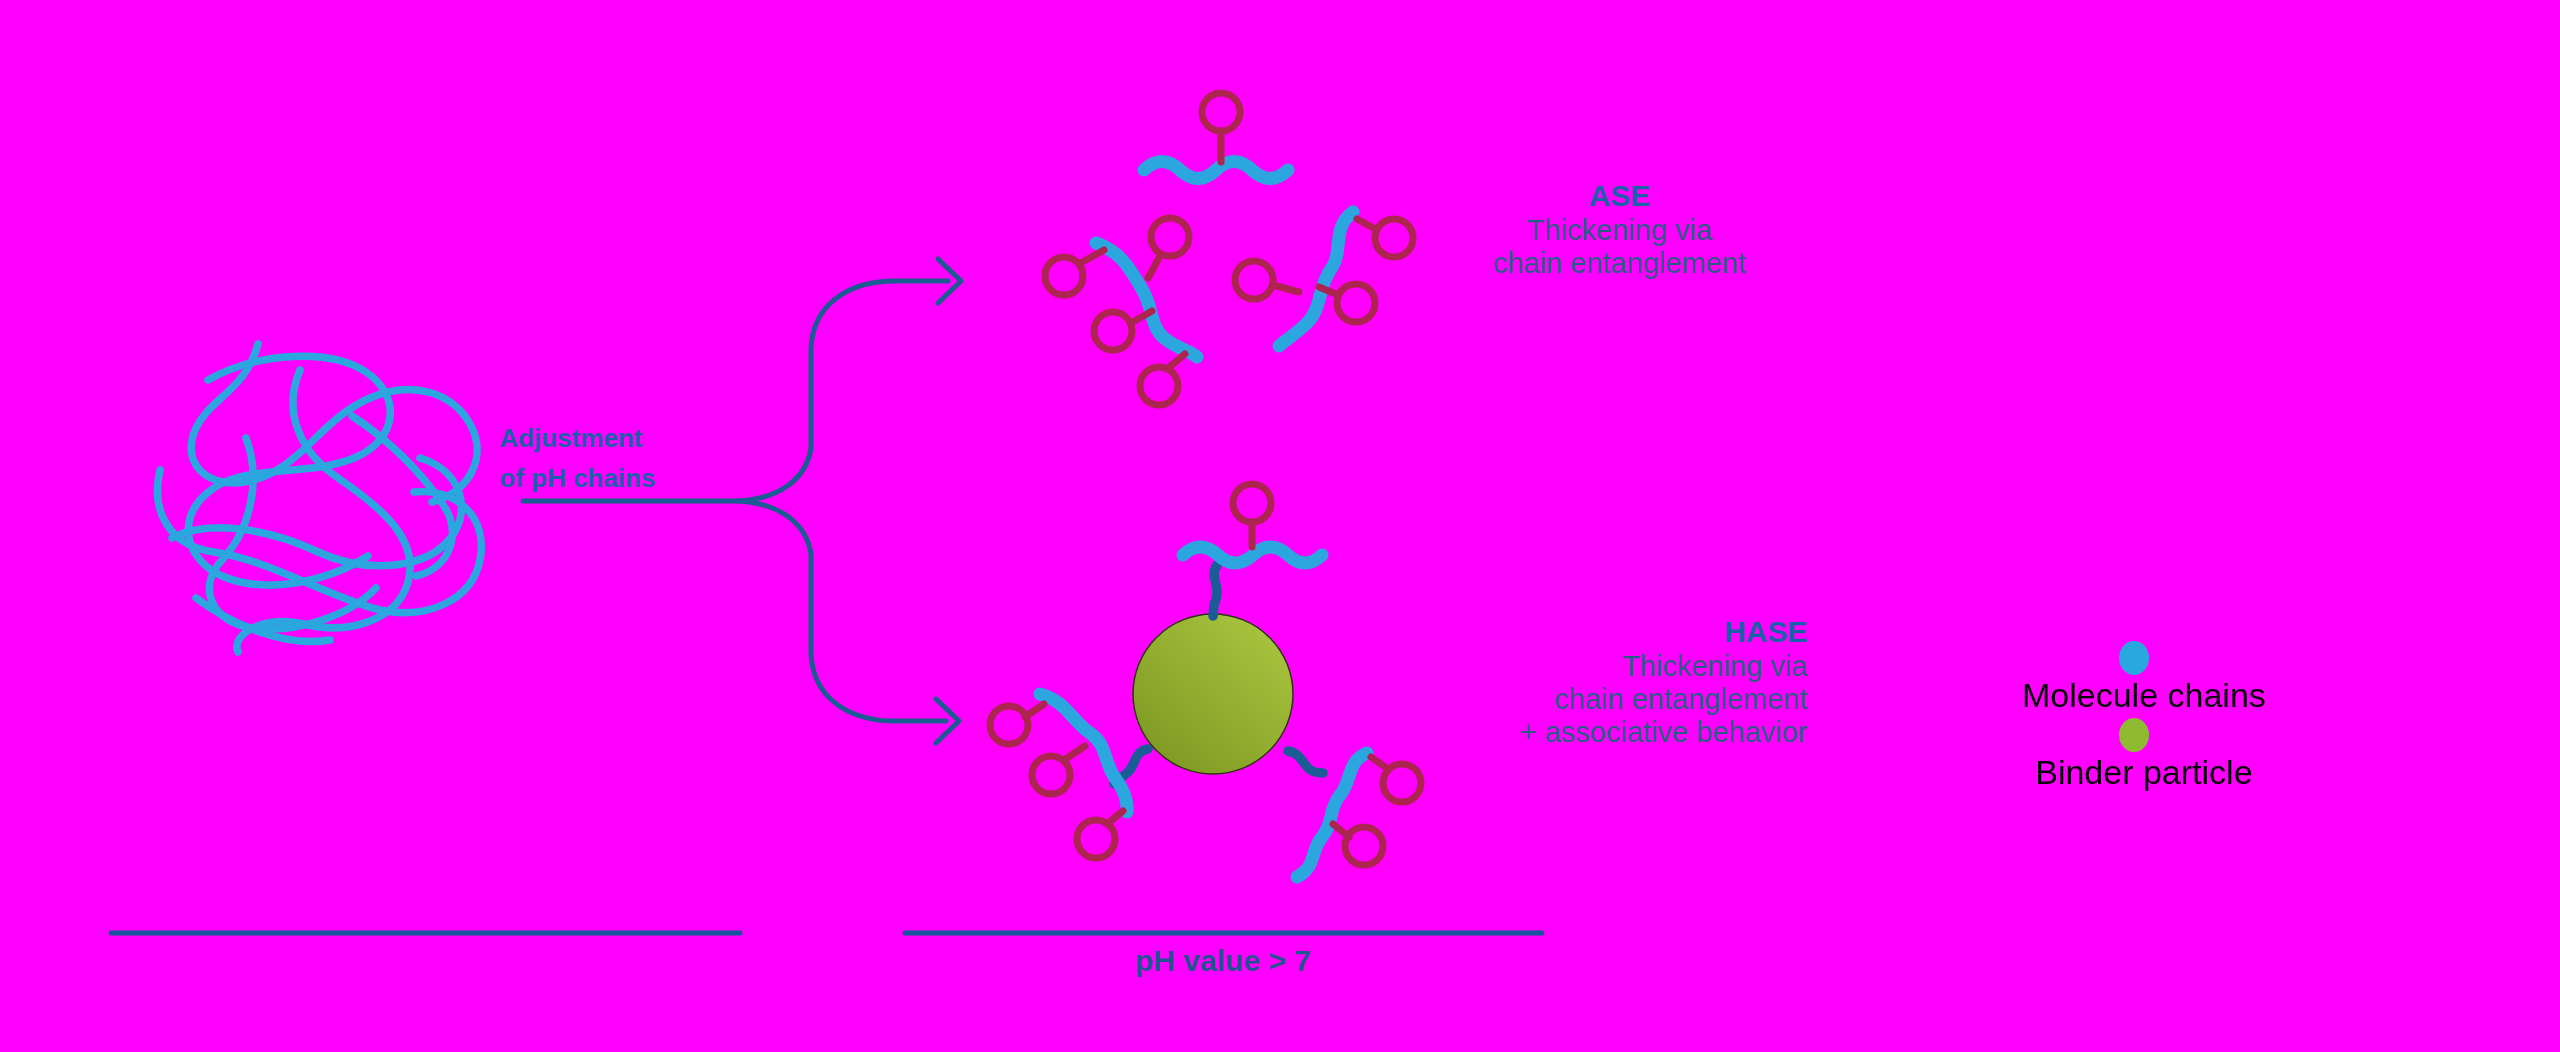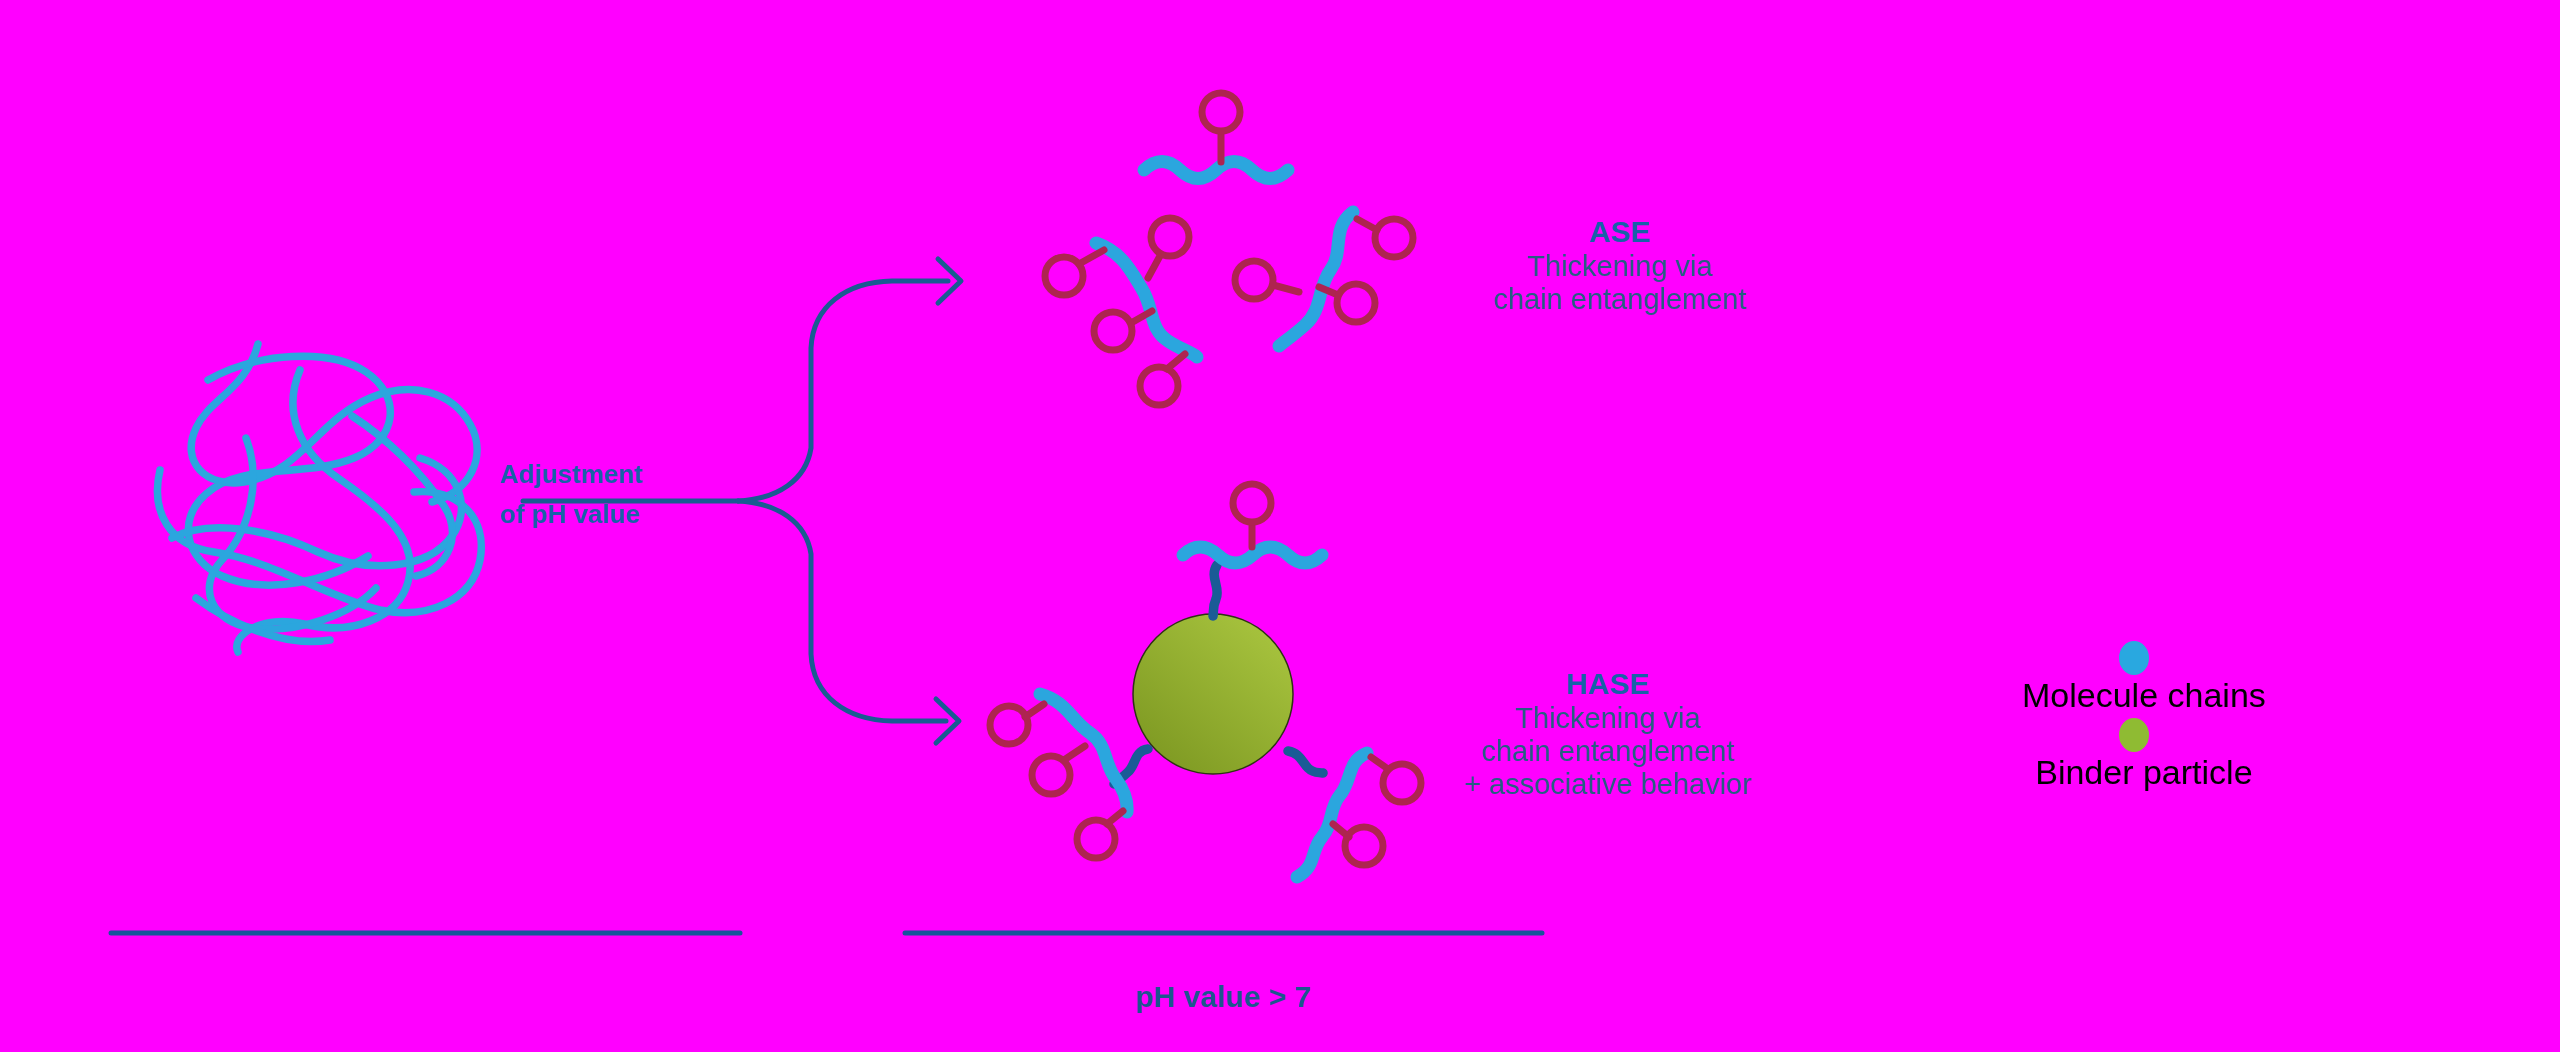--- a/index.html
+++ b/index.html
@@ -4,31 +4,31 @@
 <style>
   html,body{margin:0;padding:0;background:#FF00FF;}
   .stage{
     position:relative;
     width:2560px;height:1052px;
     background:#FF00FF;
     overflow:hidden;
     font-family:"Liberation Sans", sans-serif;
   }
   .art{position:absolute;left:0;top:0;}
-  .txt{position:absolute;margin-top:36px;}
+  .txt{position:absolute;}
   .adjustment{
     left:500px;top:418px;width:256px;
     text-align:left;color:#1861A8;
     font-size:26px;font-weight:bold;line-height:40px;
   }
   .caption{text-align:center;}
   .caption .cap-title{font-size:30px;font-weight:bold;color:#1861A8;line-height:36px;}
   .caption .cap-line{font-size:29px;color:#265E83;line-height:33px;}
   .ase-caption{left:1420px;top:178px;width:400px;}
-  .hase-caption{left:1408px;top:630px;width:400px;}
+  .hase-caption{left:1408px;top:614px;width:400px;text-align:right;}
   .ph-label{
     text-align:center;color:#1D568E;
     font-size:30px;font-weight:bold;
   }
   .ph-left{left:111px;top:944px;width:629px;}
   .ph-right{left:905px;top:944px;width:637px;}
   .legend{
     position:absolute;left:2022px;top:640px;
   }
   .legend-row{
@@ -125,21 +125,21 @@
     </g>
 
     <g stroke="#17549B" stroke-width="5" stroke-linecap="round">
       <path d="M 111,933 L 740,933"></path>
       <path d="M 905,933 L 1542,933"></path>
     </g>
   </svg>
 
   <div class="txt adjustment">
     <div>Adjustment</div>
-    <div>of pH value</div>
+    <div>of pH chains</div>
   </div>
 
   <div class="txt caption ase-caption">
     <div class="cap-title">ASE</div>
     <div class="cap-line">Thickening via</div>
     <div class="cap-line">chain entanglement</div>
   </div>
 
   <div class="txt caption hase-caption">
     <div class="cap-title">HASE</div>

